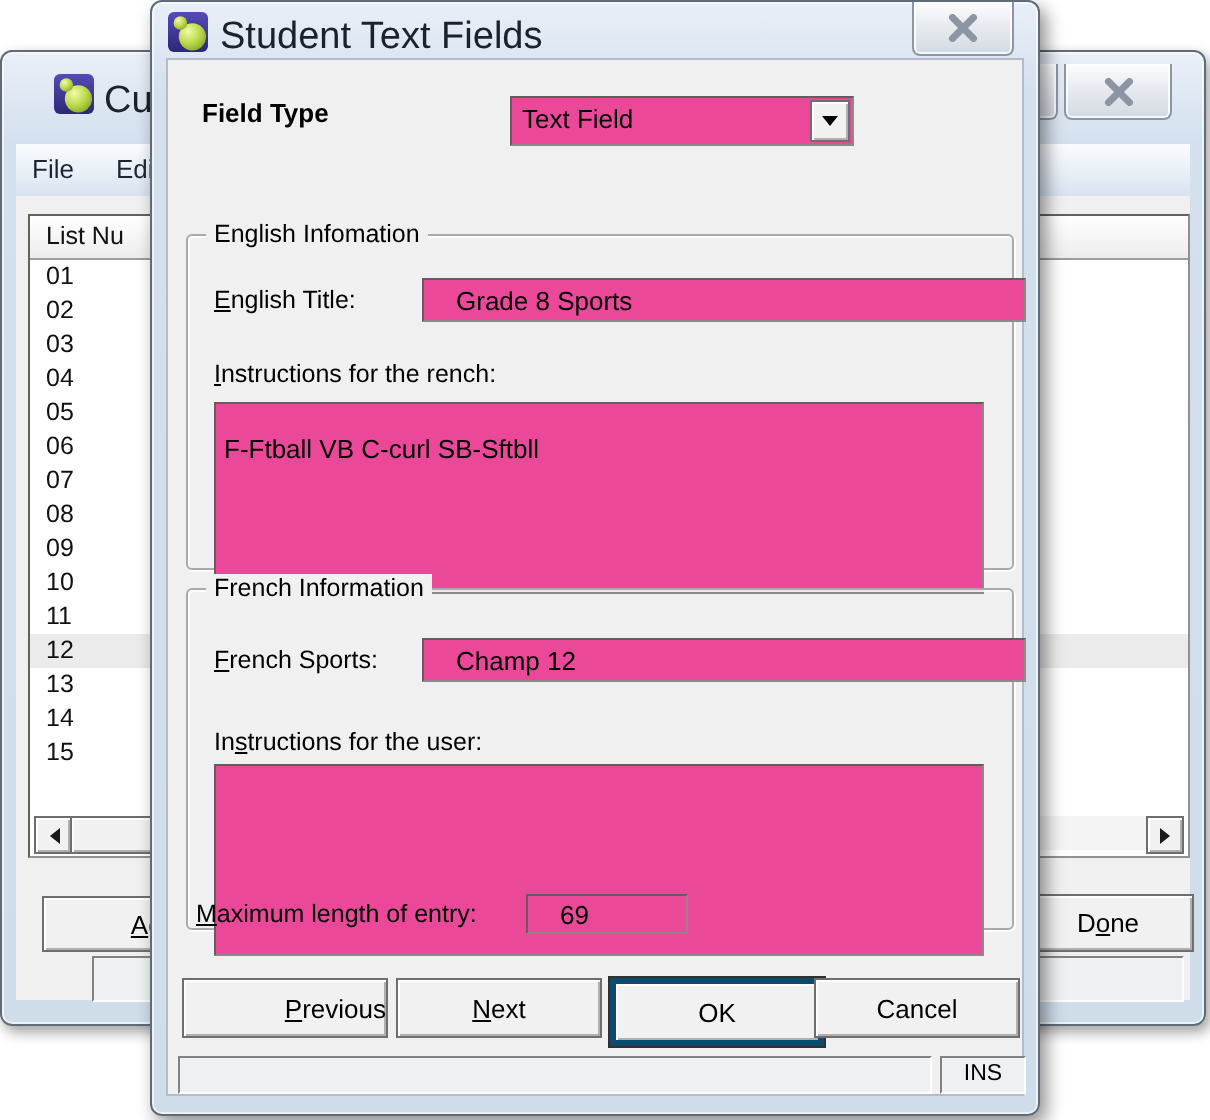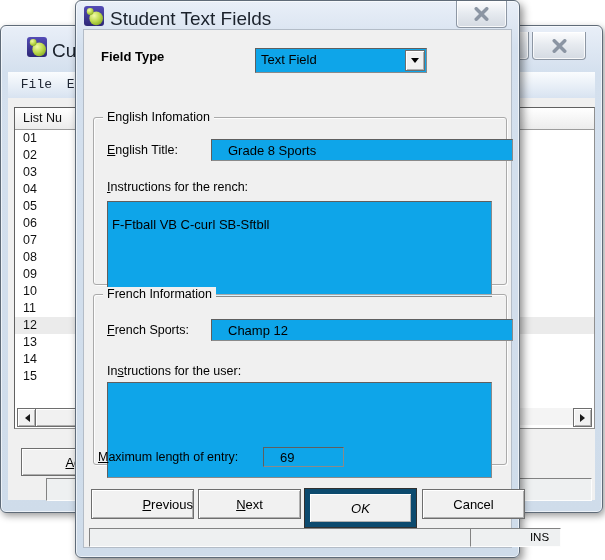--- a/index.html
+++ b/index.html
@@ -10,31 +10,31 @@
   .win{position:absolute;background:linear-gradient(#e9eff8,#d4e0ee 46px,#cfdcea);
        border:1px solid #5f6b78;border-radius:6px;
        box-shadow:inset 0 0 0 1px rgba(255,255,255,.6), 2px 3px 7px rgba(0,0,0,.38);}
   .titlebar{position:absolute;left:0;top:0;right:0;height:30px;}
   .title-text{position:absolute;font-size:19px;color:#1b222c;white-space:nowrap;}
   .app-icon{position:absolute;width:20px;height:20px;}
   .cap-btn{position:absolute;background:linear-gradient(#fdfdfe,#e7ebf0 45%,#d4dae2);
        border:1px solid #8d97a4;border-radius:0 0 4px 4px;border-top:none;
        display:flex;align-items:center;justify-content:center;box-shadow:inset 0 0 0 1px rgba(255,255,255,.8);}
   .menubar{position:absolute;background:linear-gradient(#fafcfe,#d8e3f1);border-bottom:1px solid #b6c4d6;}
-  .menu-item{position:absolute;top:0;height:26px;line-height:26px;font-size:13px;color:#1f2633;text-align:right;font-family:Liberation Mono, monospace;}
+  .menu-item{position:absolute;top:0;height:26px;line-height:26px;font-size:13px;color:#1f2633;text-align:left;}
   .client{position:absolute;background:#f0f0f0;}
 
   .raised{background:#f1f1f1;border:1px solid #6e6e6e;
           box-shadow:inset 1px 1px 0 #ffffff, inset -1px -1px 0 #b0b0b0;}
   .btn{position:absolute;display:flex;align-items:center;justify-content:center;
        font-size:13px;color:#000;cursor:default;}
-  .btn-default{border:5px solid #0c4a6e;box-shadow:0 0 0 1px #303030, inset 1px 1px 0 #fff, inset -1px -1px 0 #b0b0b0;font-style:italic;}
-
-  .sunken{background:#0ea5e9;border:1px solid #8a8a8a;border-top-color:#5f5f5f;border-left-color:#5f5f5f;}
-  .sunken-flat{background:#eef0f1;border:1px solid #828282;border-bottom-color:#fdfdfd;border-right-color:#fdfdfd;padding-left:48px;}
+  .btn-default{border:3px solid #0c4a6e;box-shadow:0 0 0 1px #303030, inset 1px 1px 0 #fff, inset -1px -1px 0 #b0b0b0;}
+
+  .sunken{background:#ec4899;border:1px solid #8a8a8a;border-top-color:#5f5f5f;border-left-color:#5f5f5f;}
+  .sunken-flat{background:#eef0f1;border:1px solid #828282;border-bottom-color:#fdfdfd;border-right-color:#fdfdfd;}
 
   input.tb{position:absolute;font-family:"Liberation Sans",sans-serif;font-size:13px;
        padding:1px 16px;margin:0;outline:none;}
   textarea.ta{position:absolute;font-family:"Liberation Sans",sans-serif;font-size:13px;
        padding:15px 4px;margin:0;outline:none;resize:none;overflow:hidden;}
 
   .groupbox{position:absolute;border:1px solid #aaaaaa;border-radius:3px;
        box-shadow:inset 1px 1px 0 rgba(255,255,255,.85), 1px 1px 0 rgba(255,255,255,.85);margin-top:28px;}
   .legend{position:absolute;top:-8px;left:9px;background:#f0f0f0;padding:0 4px;font-size:12.5px;color:#000;white-space:nowrap;}
   .lbl{position:absolute;font-size:12.5px;color:#000;white-space:nowrap;}
@@ -135,20 +135,23 @@
           <div class="sb-btn raised" style="right:0;">
               <span class="tri-right"></span>
             </div>
         </div>
       </div>
 
       <div class="btn raised" style="left:13px;top:350px;width:110px;height:26px;">
         <span><u>A</u><span>dd</span></span>
       </div>
 
+      <div class="btn raised" style="left:503px;top:349px;width:84px;height:27px;">
+        <span><span>D</span><u>o</u><span>ne</span></span>
+      </div>
 
       <div class="sunken-flat" style="position:absolute;left:38px;right:3px;top:380px;height:21px;"></div>
     </div>
   </div>
 
   <div class="win" style="left:75px;top:0;width:443px;height:556px;box-shadow:inset 0 0 0 1px rgba(255,255,255,.6), 3px 4px 9px rgba(0,0,0,.45);">
 
     <div class="titlebar" style="height:28px;">
       <svg class="app-icon" style="left:8px;top:5px;" viewBox="0 0 20 20">
         <rect width="20" height="20" rx="3" fill="url(#tile)"></rect>
@@ -193,20 +196,20 @@
       <span class="lbl" style="left:14px;top:420px;"><u>M</u><span>aximum length of entry:</span></span>
       <input class="tb sunken" style="left: 179px; top: 417px; width: 47px; height: 16px;" value="69">
 
       <div class="btn raised" style="left:7px;top:459px;width:101px;height:28px;justify-content:flex-end;">
         <span><u>P</u><span>revious</span></span>
       </div>
       <div class="btn raised" style="left:114px;top:459px;width:101px;height:28px;">
         <span><u>N</u><span>ext</span></span>
       </div>
       <div class="btn raised btn-default" style="left:221px;top:459px;width:101px;height:28px;">OK</div>
-      <div class="btn raised" style="left:338px;top:459px;width:101px;height:28px;">Cancel</div>
+      <div class="btn raised" style="left:323px;top:459px;width:101px;height:28px;">Cancel</div>
 
       <div class="statusbar-panel sunken-flat" style="left:5px;top:498px;width:375px;height:17px;"></div>
       <div class="statusbar-panel sunken-flat" style="left:386px;top:498px;width:41px;height:17px;text-align:center;">INS</div>
     </div>
   </div>
 
 </div>
 
 </body></html>

